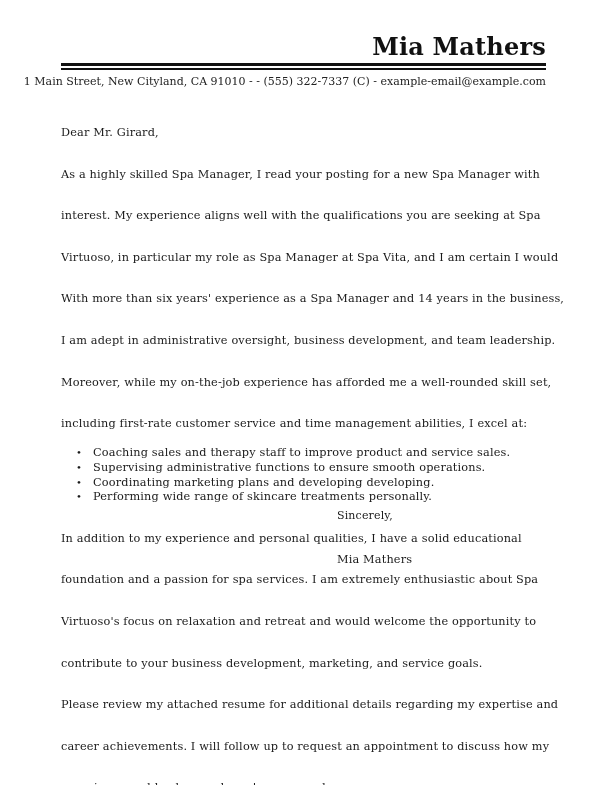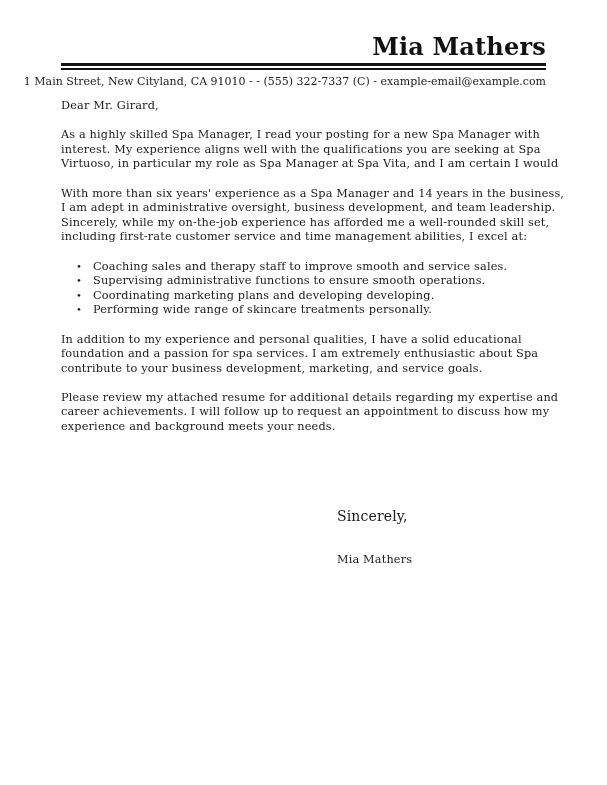--- a/index.html
+++ b/index.html
@@ -67,20 +67,21 @@
       font-size: 11.3px;
       line-height: 14.6px;
       letter-spacing: 0.15px;
     }
     .body p {
       margin: 0 0 14.6px 0;
       white-space: nowrap;
     }
     .body p .ln {
       display: block;
+      margin-top: 27px;
     }
     ul.skills {
       margin: 0 0 14.6px 0;
       padding: 0;
       list-style: none;
     }
     ul.skills li {
       position: relative;
       padding-left: 32px;
       white-space: nowrap;
@@ -88,21 +89,21 @@
     ul.skills li .bullet {
       position: absolute;
       left: 15px;
       top: 0;
       font-size: 10px;
     }
     .signoff {
       position: absolute;
       left: 337px;
       top: 509px;
-      font-size: 14px;
+      font-size: 11px;
       line-height: 14.6px;
       letter-spacing: 0.15px;
       white-space: nowrap;
     }
     .signature {
       position: absolute;
       left: 337px;
       top: 553px;
       font-size: 11.3px;
       line-height: 14.6px;
@@ -131,46 +132,47 @@
 
     <p>
       <span class="ln">As a highly skilled Spa Manager, I read your posting for a new Spa Manager with</span>
       <span class="ln">interest. My experience aligns well with the qualifications you are seeking at Spa</span>
       <span class="ln">Virtuoso, in particular my role as Spa Manager at Spa Vita, and I am certain I would</span>
     </p>
 
     <p>
       <span class="ln">With more than six years' experience as a Spa Manager and 14 years in the business,</span>
       <span class="ln">I am adept in administrative oversight, business development, and team leadership.</span>
-      <span class="ln">Sincerely, while my on-the-job experience has afforded me a well-rounded skill set,</span>
+      <span class="ln">Moreover, while my on-the-job experience has afforded me a well-rounded skill set,</span>
       <span class="ln">including first-rate customer service and time management abilities, I excel at:</span>
     </p>
 
     <ul class="skills">
       <li>
         <span class="bullet">•</span>
-        <span>Coaching sales and therapy staff to improve smooth and service sales.</span>
+        <span>Coaching sales and therapy staff to improve product and service sales.</span>
       </li>
       <li>
         <span class="bullet">•</span>
         <span>Supervising administrative functions to ensure smooth operations.</span>
       </li>
       <li>
         <span class="bullet">•</span>
         <span>Coordinating marketing plans and developing developing.</span>
       </li>
       <li>
         <span class="bullet">•</span>
         <span>Performing wide range of skincare treatments personally.</span>
       </li>
     </ul>
 
     <p>
       <span class="ln">In addition to my experience and personal qualities, I have a solid educational</span>
       <span class="ln">foundation and a passion for spa services. I am extremely enthusiastic about Spa</span>
+      <span class="ln">Virtuoso's focus on relaxation and retreat and would welcome the opportunity to</span>
       <span class="ln">contribute to your business development, marketing, and service goals.</span>
     </p>
 
     <p>
       <span class="ln">Please review my attached resume for additional details regarding my expertise and</span>
       <span class="ln">career achievements. I will follow up to request an appointment to discuss how my</span>
       <span class="ln">experience and background meets your needs.</span>
     </p>
 
   </div>

